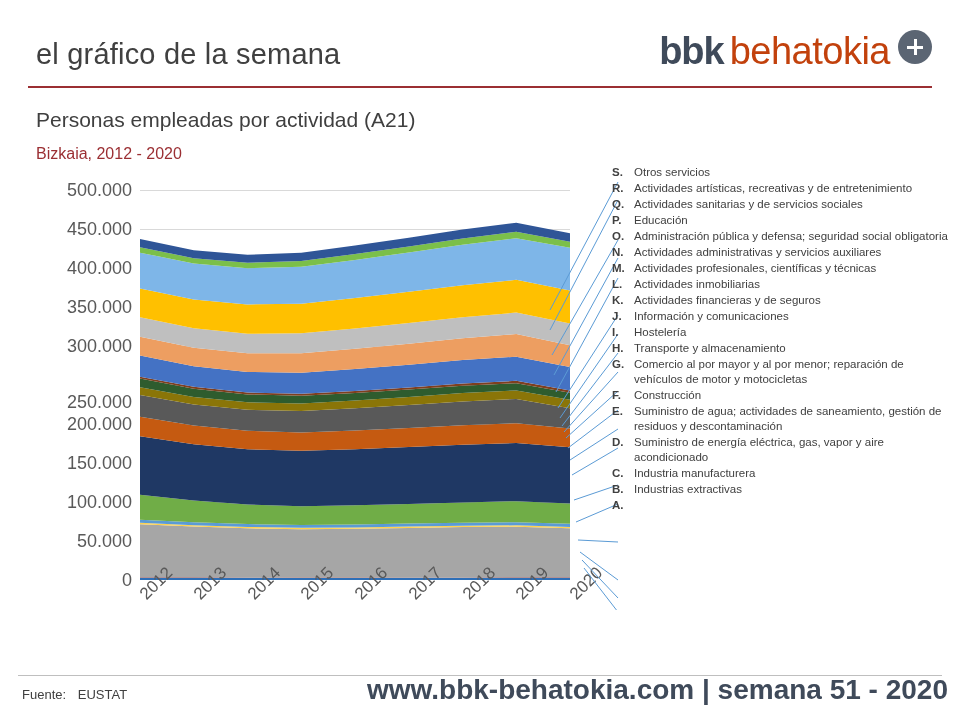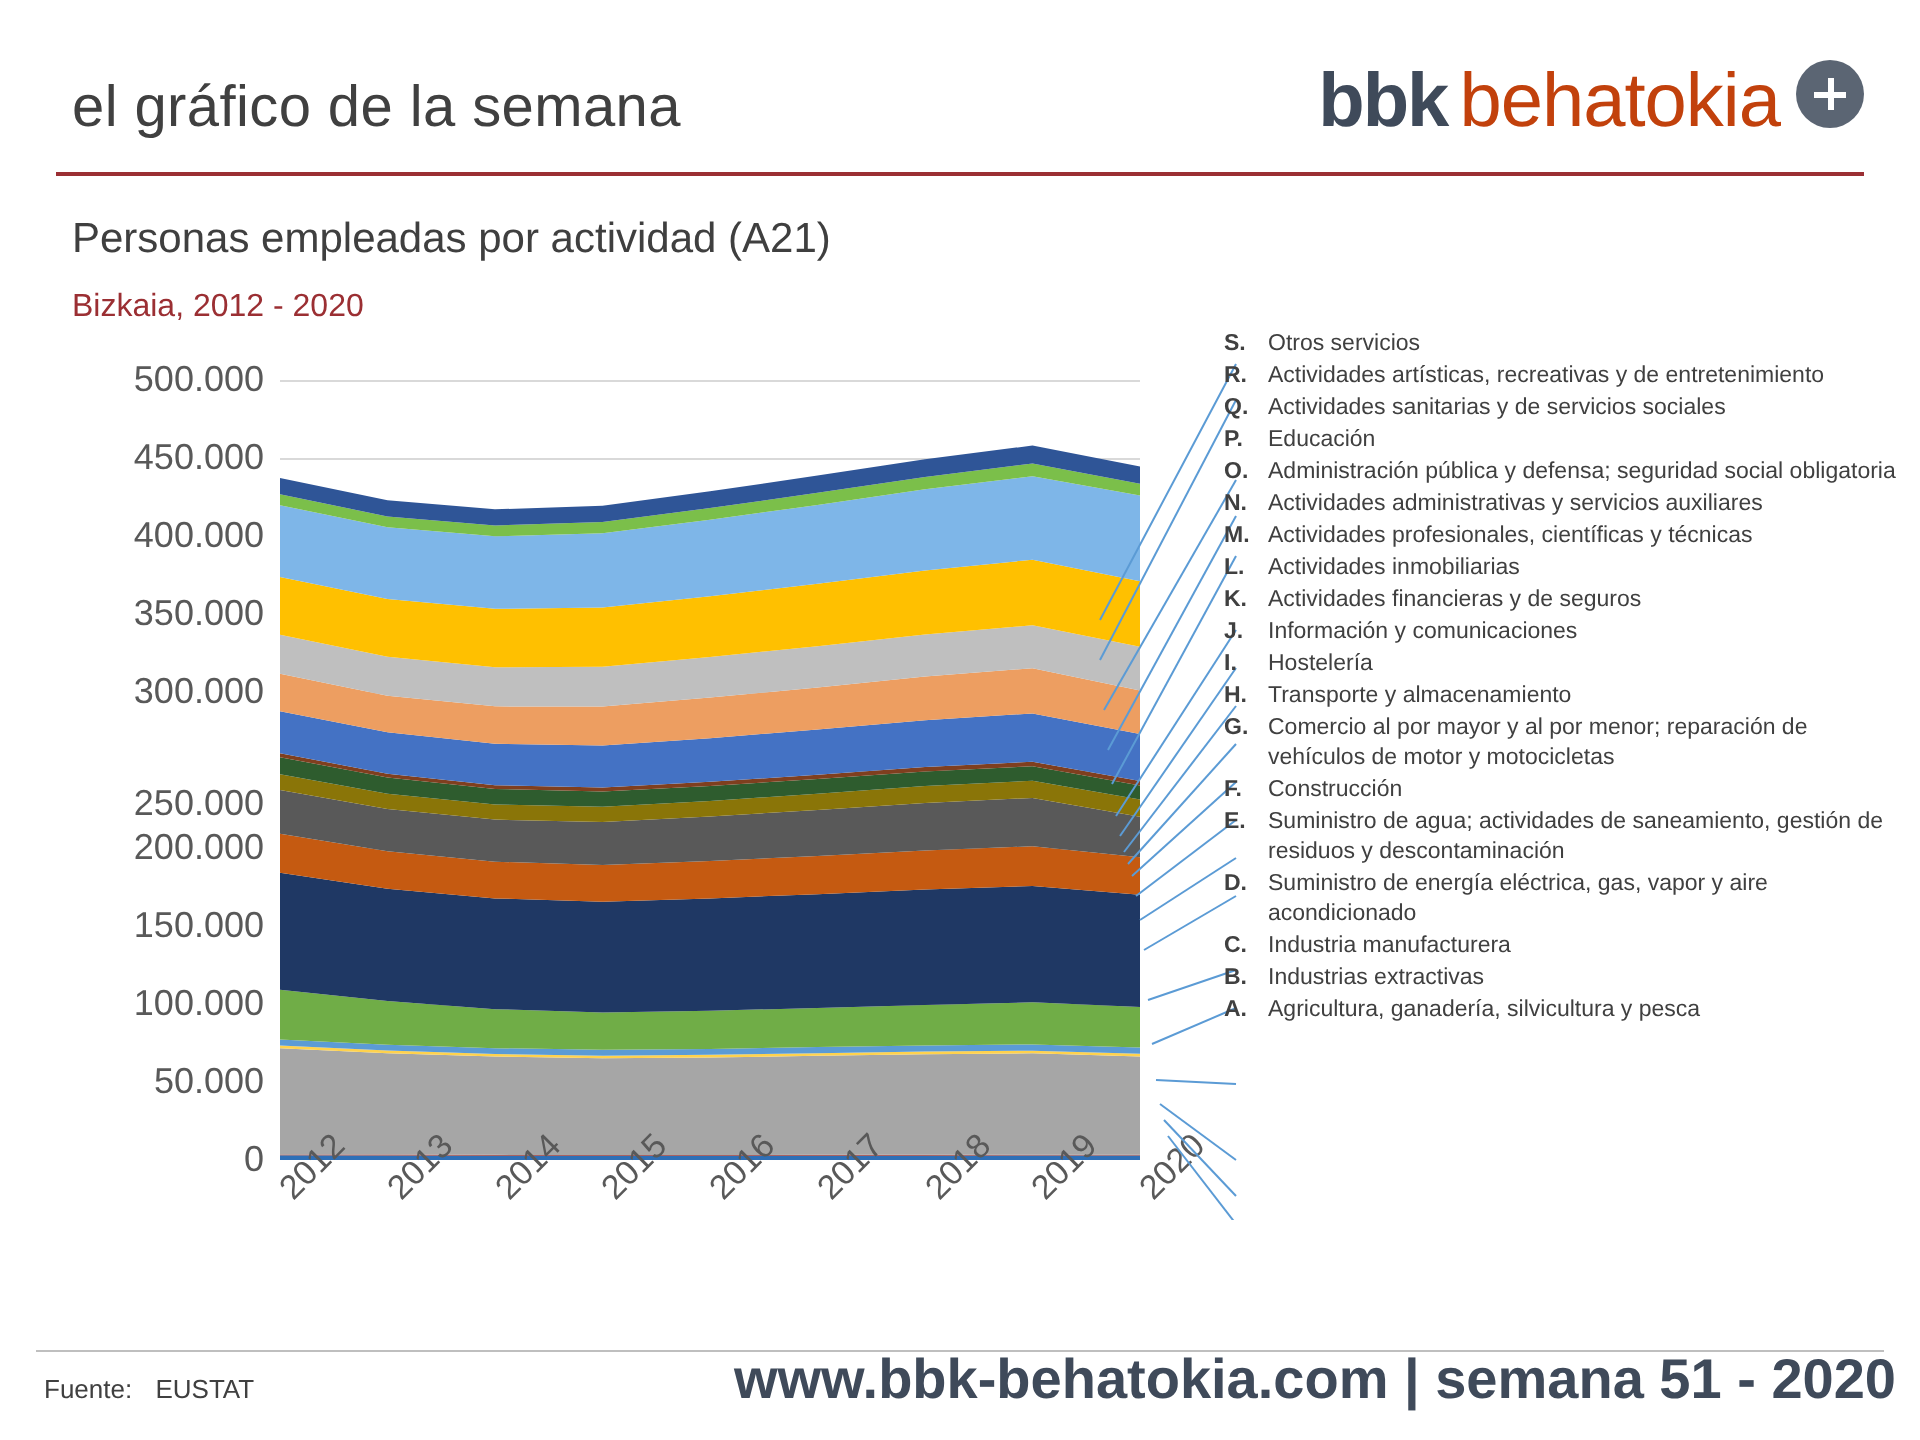--- a/index.html
+++ b/index.html
@@ -364,21 +364,20 @@
     <div class="legend-row">
       <div class="legend-key">C.</div>
       <div class="legend-label">Industria manufacturera</div>
     </div>
     <div class="legend-row">
       <div class="legend-key">B.</div>
       <div class="legend-label">Industrias extractivas</div>
     </div>
     <div class="legend-row">
       <div class="legend-key">A.</div>
-      <div class="legend-label">Agricultura, ganadería, silvicultura y pesca</div>
     </div>
   </div>
 
 <div class="footer-rule"></div>
 <div class="footer-source">
   <span class="lbl">Fuente:</span>
   <span>EUSTAT</span>
 </div>
 <div class="footer-site">www.bbk-behatokia.com | semana 51 - 2020</div>
 

